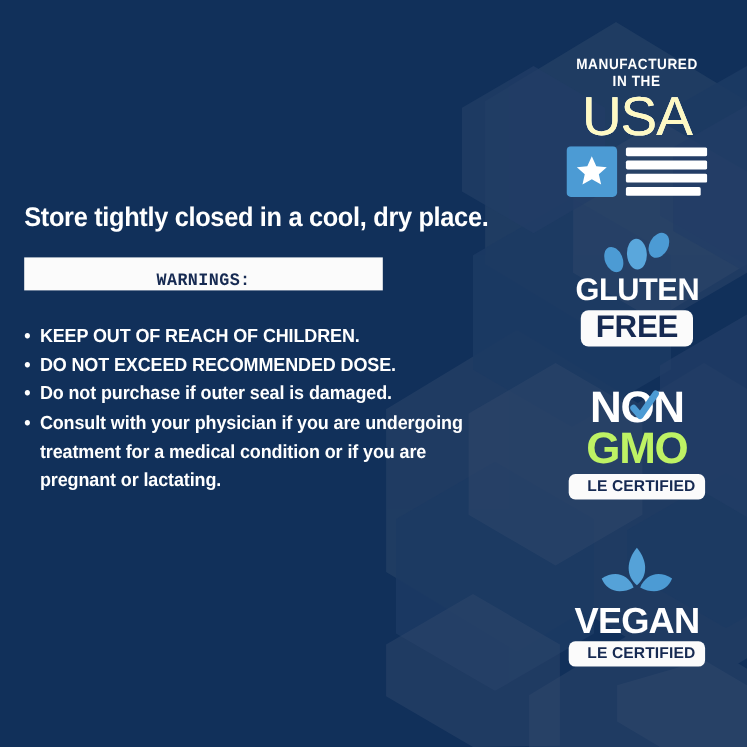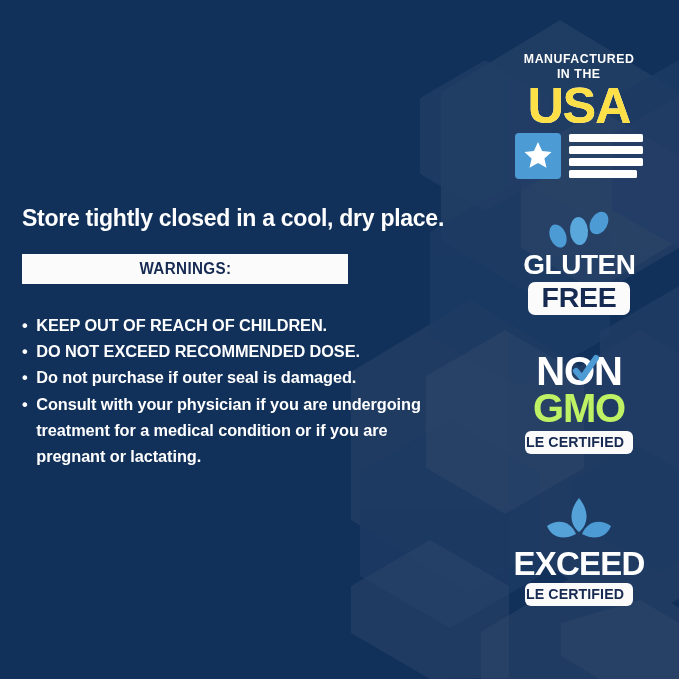--- a/index.html
+++ b/index.html
@@ -20,41 +20,42 @@
   #bg-pattern {
     position: absolute;
     inset: 0;
     pointer-events: none;
   }
 
   
   #text-column {
     position: absolute;
     left: 22px;
-    top: 204px;
+    top: 184px;
     width: 430px;
   }
   #store-line {
     color: #ffffff;
     font-size: 24.5px;
     font-weight: bold;
     letter-spacing: -0.3px;
     line-height: 1.15;
     transform: scaleX(0.94);
     transform-origin: left center;
     white-space: nowrap;
   }
   #warnings-box {
     margin-top: 22px;
     width: 326px;
     height: 30px;
     background: #fbfbfb;
     display: flex;
-    align-items: center;
+    align-items: flex-end;
     justify-content: center;
+    font-family: Liberation Mono, monospace;
   }
   #warnings-label {
     color: #162a52;
     font-size: 16px;
     font-weight: bold;
     letter-spacing: 0.4px;
     transform: scaleX(0.95);
   }
   #warning-list {
     margin: 28px 0 0 0;
@@ -113,23 +114,23 @@
   .usa-in {
     color: #ffffff;
     font-size: 13.4px;
     font-weight: bold;
     letter-spacing: 0.6px;
     transform: scaleX(0.92);
     line-height: 1.18;
     text-align: center;
   }
   .usa-big {
-    color: #fde047;
+    color: #fef9c3;
     font-size: 50px;
-    font-weight: bold;
+    font-weight: normal;
     letter-spacing: -1px;
     line-height: 0.92;
     margin-top: 1px;
     transform: scaleX(1.0);
     text-shadow: 0 0 0 #fff;
   }
   .usa-flag { margin-top: 4px; }
 
   
   .gf-leaves { margin-bottom: 2px; }
@@ -171,21 +172,21 @@
     font-size: 40px;
     font-weight: bold;
     letter-spacing: -1.2px;
     line-height: 0.98;
     margin-top: -2px;
   }
   .cert-pill {
     margin-top: 3px;
     background: #fbfbfb;
     border-radius: 6px;
-    padding: 2px 9px 3px 1px;
+    padding: 2px 9px 3px 17px;
   }
   .cert-text {
     color: #162a52;
     font-size: 14.2px;
     font-weight: bold;
     letter-spacing: 0.1px;
     line-height: 1.05;
     transform: scaleX(0.97);
   }
 
@@ -286,20 +287,20 @@
         <span class="cert-text">LE CERTIFIED</span>
       </div>
     </div>
 
     <div class="badge" id="badge-vegan">
       <svg class="vg-leaves" width="76" height="48" viewBox="0 0 76 48" aria-hidden="true">
         <path d="M38 2 C48 14 48 28 38 36 C28 28 28 14 38 2 Z" fill="#55a2d8"></path>
         <path d="M6 30 C18 22 30 26 35 38 C22 45 10 41 6 30 Z" fill="#55a2d8"></path>
         <path d="M70 30 C58 22 46 26 41 38 C54 45 66 41 70 30 Z" fill="#4c9bd4"></path>
       </svg>
-      <div class="vg-vegan">EXCEED</div>
+      <div class="vg-vegan">VEGAN</div>
       <div class="cert-pill">
         <span class="cert-text">LE CERTIFIED</span>
       </div>
     </div>
 
   </div>
 </div>
 
 </body></html>

